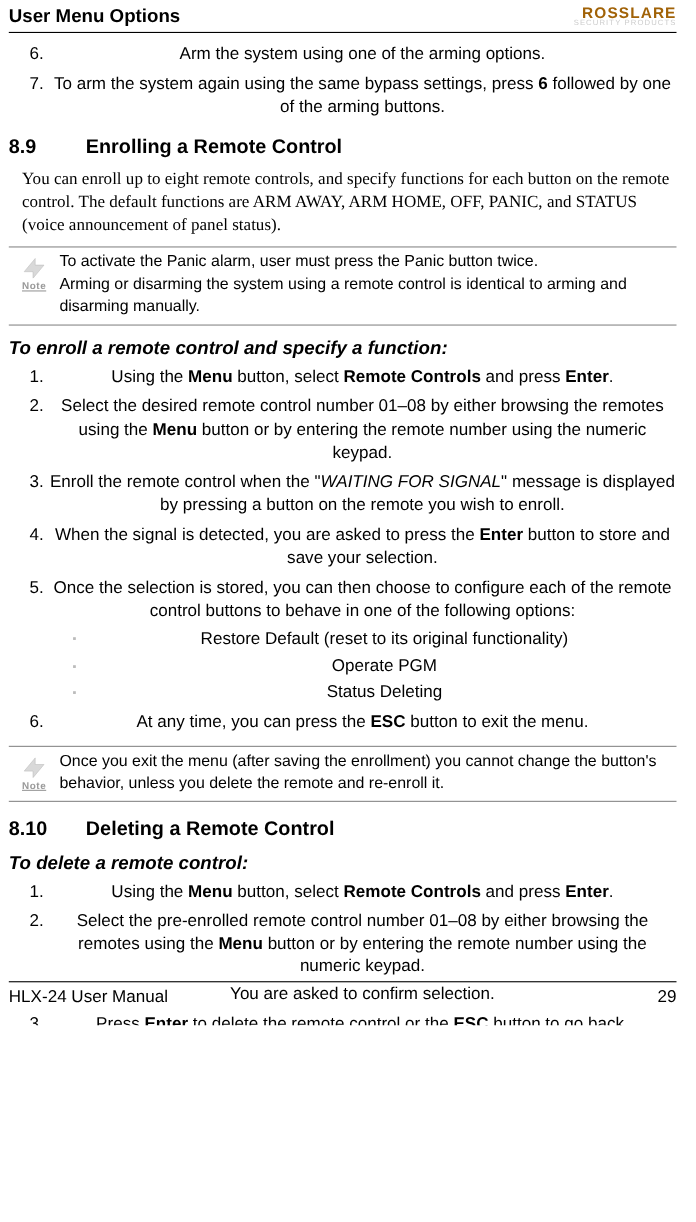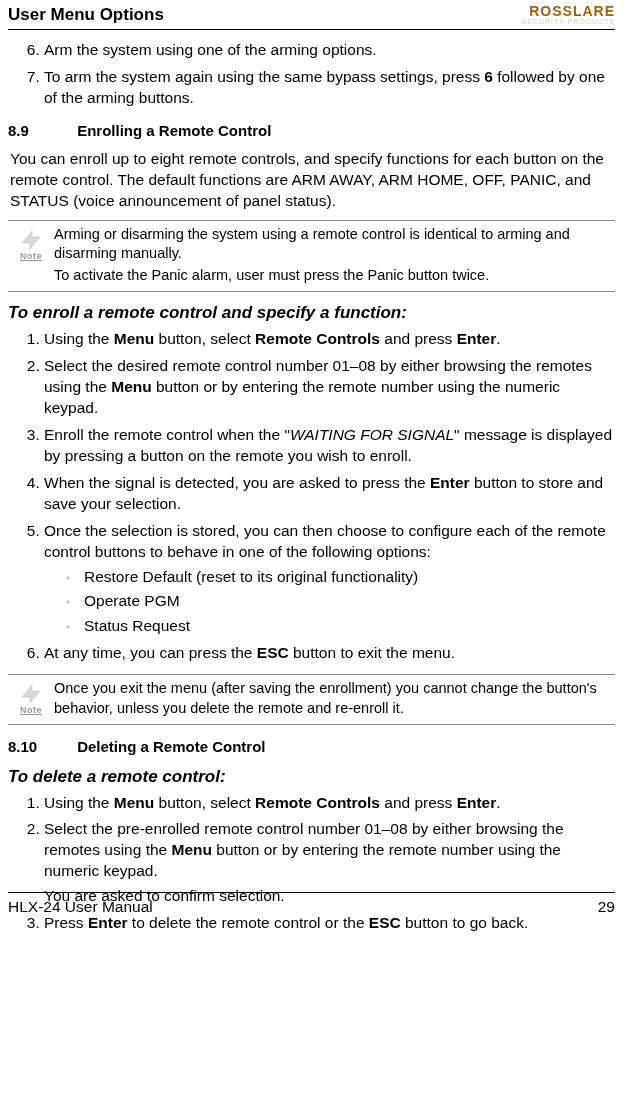--- a/index.html
+++ b/index.html
@@ -43,36 +43,38 @@
   }
   .brand-sub {
     font-family: Arial, sans-serif;
     font-size: 7px;
     letter-spacing: 1px;
     color: #ccc;
   }
   ol.main-list {
     padding-left: 36px;
     margin: 0 0 10px 0;
+    text-align: center;
   }
   ol.main-list > li {
     margin-bottom: 6px;
     padding-left: 0;
   }
   .sec-heading {
     font-weight: bold;
-    font-size: 15px;
+    font-size: 18px;
     margin: 12px 0 8px 0;
   }
   .sec-num {
     display: inline-block;
     min-width: 65px;
   }
   p.body {
-    margin: 6px 0 8px 2px;
+    margin: 6px 0 8px 12px;
+    font-family: Liberation Serif, serif;
   }
   .note-box {
     border-top: 1px solid #888;
     border-bottom: 1px solid #888;
     display: flex;
     align-items: flex-start;
     padding: 4px 0;
     margin: 8px 0 10px 0;
     font-size: 14.5px;
   }
@@ -160,37 +162,37 @@
   <p class="body">You can enroll up to eight remote controls, and specify functions for each button on the remote control. The default functions are ARM AWAY, ARM HOME, OFF, PANIC, and STATUS (voice announcement of panel status).</p>
 
   <div class="note-box">
     <div class="note-icon">
       <svg width="26" height="22" viewBox="0 0 26 22">
         <path d="M4 16 L14 4 L14 10 L22 10 L12 22 L12 16 Z" fill="#d9d9d9" stroke="#bbb" stroke-width="0.5"></path>
       </svg>
       <div class="note-label">Note</div>
     </div>
     <div class="note-text">
+      <p>To activate the Panic alarm, user must press the Panic button twice.</p>
       <p>Arming or disarming the system using a remote control is identical to arming and disarming manually.</p>
-      <p>To activate the Panic alarm, user must press the Panic button twice.</p>
     </div>
   </div>
 
   <div class="sub-heading">To enroll a remote control and specify a function:</div>
 
   <ol class="main-list">
     <li>Using the <b>Menu</b> button, select <b>Remote Controls</b> and press <b>Enter</b>.</li>
     <li>Select the desired remote control number 01–08 by either browsing the remotes using the <b>Menu</b> button or by entering the remote number using the numeric keypad.</li>
     <li>Enroll the remote control when the "<span class="waiting">WAITING FOR SIGNAL</span>" message is displayed by pressing a button on the remote you wish to enroll.</li>
     <li>When the signal is detected, you are asked to press the <b>Enter</b> button to store and save your selection.</li>
     <li>Once the selection is stored, you can then choose to configure each of the remote control buttons to behave in one of the following options:
       <ul class="bullets">
         <li>Restore Default (reset to its original functionality)</li>
         <li>Operate PGM</li>
-        <li>Status Request</li>
+        <li>Status Deleting</li>
       </ul>
     </li>
     <li>At any time, you can press the <b>ESC</b> button to exit the menu.</li>
   </ol>
 
   <div class="note-box">
     <div class="note-icon">
       <svg width="26" height="22" viewBox="0 0 26 22">
         <path d="M4 16 L14 4 L14 10 L22 10 L12 22 L12 16 Z" fill="#d9d9d9" stroke="#bbb" stroke-width="0.5"></path>
       </svg>

